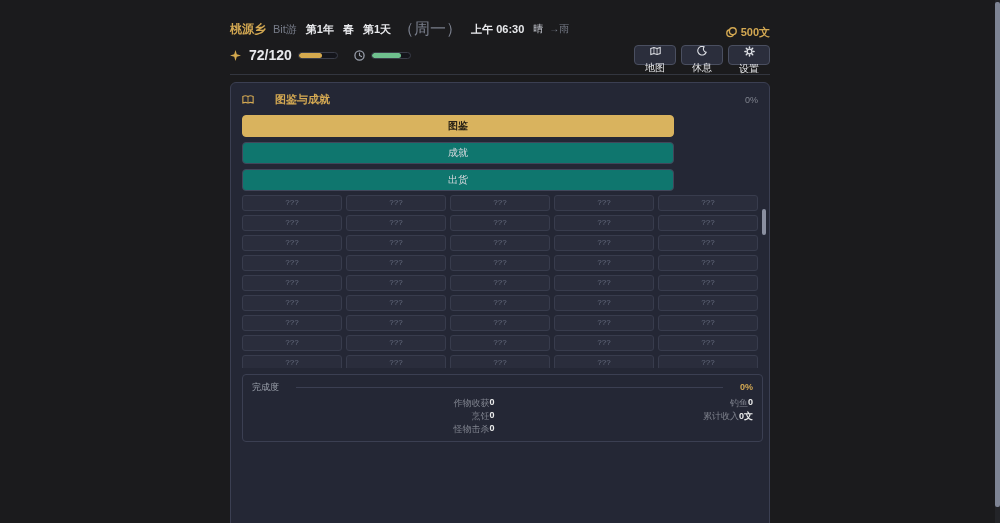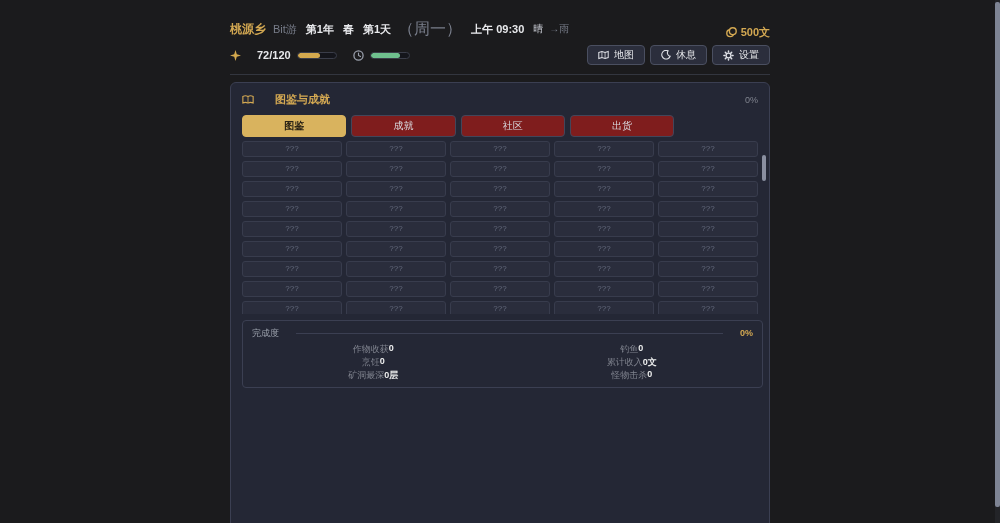--- a/index.html
+++ b/index.html
@@ -20,52 +20,52 @@
   .version-badge { color:#787d8a; font-size:11px; margin-left:7px; }
   .date-part { color:#e8e9ec; font-weight:bold; font-size:11px; margin-left:9px; }
   .weekday { color:#787d8a; font-size:16px; margin-left:7px; }
   .game-time { color:#e8e9ec; font-weight:bold; font-size:11px; margin-left:9px; }
   .weather-now { color:#c9ccd4; font-size:10px; margin-left:9px; }
   .weather-next { color:#787d8a; font-size:10px; margin-left:6px; }
   .spacer { flex:1; }
   .money { display:flex; align-items:center; gap:4px; color:#d3a852; font-weight:bold; font-size:11px; margin-top:6px; }
 
   .row2 { margin-top:8px; display:flex; align-items:center; height:20px; }
-  .stat-val { color:#e8e9ec; font-weight:bold; font-size:11px; margin-left:16px; }
+  .stat-val { color:#e8e9ec; font-weight:bold; font-size:14px; margin-left:8px; }
   .bar { width:40px; height:7px; background:#14151b; border:1px solid #3a3d49; border-radius:4px; margin-left:6px; overflow:hidden; }
   .bar-fill { height:100%; border-radius:3px; }
   .energy-fill { background:#d4a94e; }
   .daytime-fill { background:#6fc08e; }
   .bar-gap { width:16px; }
   .hud-icon { display:inline-flex; align-items:center; }
   .btns { display:flex; gap:5px; margin-left:auto; }
   .btn {
     height:20px; padding:0 10px;
     background:#2b2e3c; border:1px solid #4a4f60; border-radius:4px;
     color:#e8e9ec; font-size:10px;
-    display:inline-flex; align-items:center; gap:5px; cursor:pointer;
+    display:inline-flex; align-items:center; gap:5px; cursor:pointer;flex-direction:column;
   }
 
   
   .panel {
     margin-top:7px;
     background:#242735;
     border:1px solid #3b3f52;
     border-radius:6px;
     padding:9px 11px;
     height:456px;
   }
   .panel-head { display:flex; justify-content:space-between; align-items:center; height:15px; }
   .panel-title { color:#d3a852; font-weight:bold; font-size:11px; display:flex; align-items:center; gap:21px; }
   .panel-progress { color:#80848f; font-size:9px; }
 
-  .tabs { display:flex; gap:5px; margin-top:8px; width:432px; }
+  .tabs { display:flex; gap:5px; margin-top:8px; width:432px;flex-direction:column; }
   .tab {
     flex:1; height:22px; line-height:20px; text-align:center; font-size:10px;
-    background:#7f1d1d; border:1px solid #42465a; border-radius:4px;
+    background:#0f766e; border:1px solid #42465a; border-radius:4px;
     color:#d9dadf; cursor:pointer;
   }
   .tab.active { background:#d9b35e; border-color:#d9b35e; color:#2b2416; font-weight:bold; }
 
   .discovered { margin-top:7px; color:#80848f; font-size:9px; height:11px; }
 
   .grid-wrap { position:relative; margin-top:4px; height:173px; width:524px; overflow:hidden; }
   .grid { display:grid; grid-template-columns:repeat(5,1fr); gap:4px; width:516px; }
   .cell {
     height:16px; line-height:14px; text-align:center;
@@ -80,21 +80,21 @@
   .stats {
     margin-top:6px; width:521px;
     border:1px solid #3b3f52; border-radius:4px;
     padding:6px 9px 7px 9px;
   }
   .completion-row { display:flex; align-items:center; gap:17px; height:12px; }
   .completion-label { color:#9ba0ab; font-size:9px; }
   .completion-line { flex:1; height:1px; background:#3b3f52; }
   .completion-value { color:#d3a852; font-weight:bold; font-size:9px; }
   .stat-grid { display:grid; grid-template-columns:1fr 1fr; column-gap:16px; row-gap:2px; margin-top:4px; }
-  .stat { display:flex; justify-content:center; height:11px; }
+  .stat { display:flex; justify-content:flex-end; height:11px; }
   .stat .lbl { color:#80848f; font-size:9px; }
   .stat .val { color:#eceded; font-weight:bold; font-size:9px; }
 
   
   .page-scrollbar { position:absolute; top:0; right:0; width:5px; height:523px; background:#232428; }
   .page-scroll-thumb { position:absolute; top:2px; right:0; width:5px; height:505px; background:#7e8494; border-radius:2px; }
 
   svg { display:block; }
 </style>
 </head>
@@ -103,21 +103,21 @@
 <div class="content">
 
   <div class="topbar">
     <div class="row1">
       <span class="game-title">桃源乡</span>
       <span class="version-badge">Bit游</span>
       <span class="date-part">第1年</span>
       <span class="date-part">春</span>
       <span class="date-part">第1天</span>
       <span class="weekday">（周一）</span>
-      <span class="game-time">上午 09:30</span>
+      <span class="game-time">上午 06:30</span>
       <span class="weather-now">晴</span>
       <span class="weather-next">→雨</span>
       <span class="spacer"></span>
       <span class="money">
         <span class="hud-icon">
           <svg width="11" height="11" viewBox="0 0 11 11">
             <circle cx="4.2" cy="6.2" r="3.4" fill="none" stroke="#d3a852" stroke-width="1.4"></circle>
             <circle cx="6.8" cy="4.2" r="3.4" fill="#1b1b1d" stroke="#d3a852" stroke-width="1.4"></circle>
           </svg>
         </span>
@@ -189,21 +189,20 @@
           </svg>
         </span>
         <span>图鉴与成就</span>
       </span>
       <span class="panel-progress">0%</span>
     </div>
 
     <div class="tabs">
       <div class="tab active">图鉴</div>
       <div class="tab">成就</div>
-      <div class="tab">社区</div>
       <div class="tab">出货</div>
     </div>
 
 
     <div class="grid-wrap">
       <div class="grid">
           <div class="cell">???</div>
           <div class="cell">???</div>
           <div class="cell">???</div>
           <div class="cell">???</div>
@@ -269,24 +268,20 @@
           </div>
           <div class="stat">
             <span class="lbl">烹饪</span>
             <span class="val">0</span>
           </div>
           <div class="stat">
             <span class="lbl">累计收入</span>
             <span class="val">0文</span>
           </div>
           <div class="stat">
-            <span class="lbl">矿洞最深</span>
-            <span class="val">0层</span>
-          </div>
-          <div class="stat">
             <span class="lbl">怪物击杀</span>
             <span class="val">0</span>
           </div>
         </div>
     </div>
   </div>
 
 </div>
 
 <div class="page-scrollbar">

